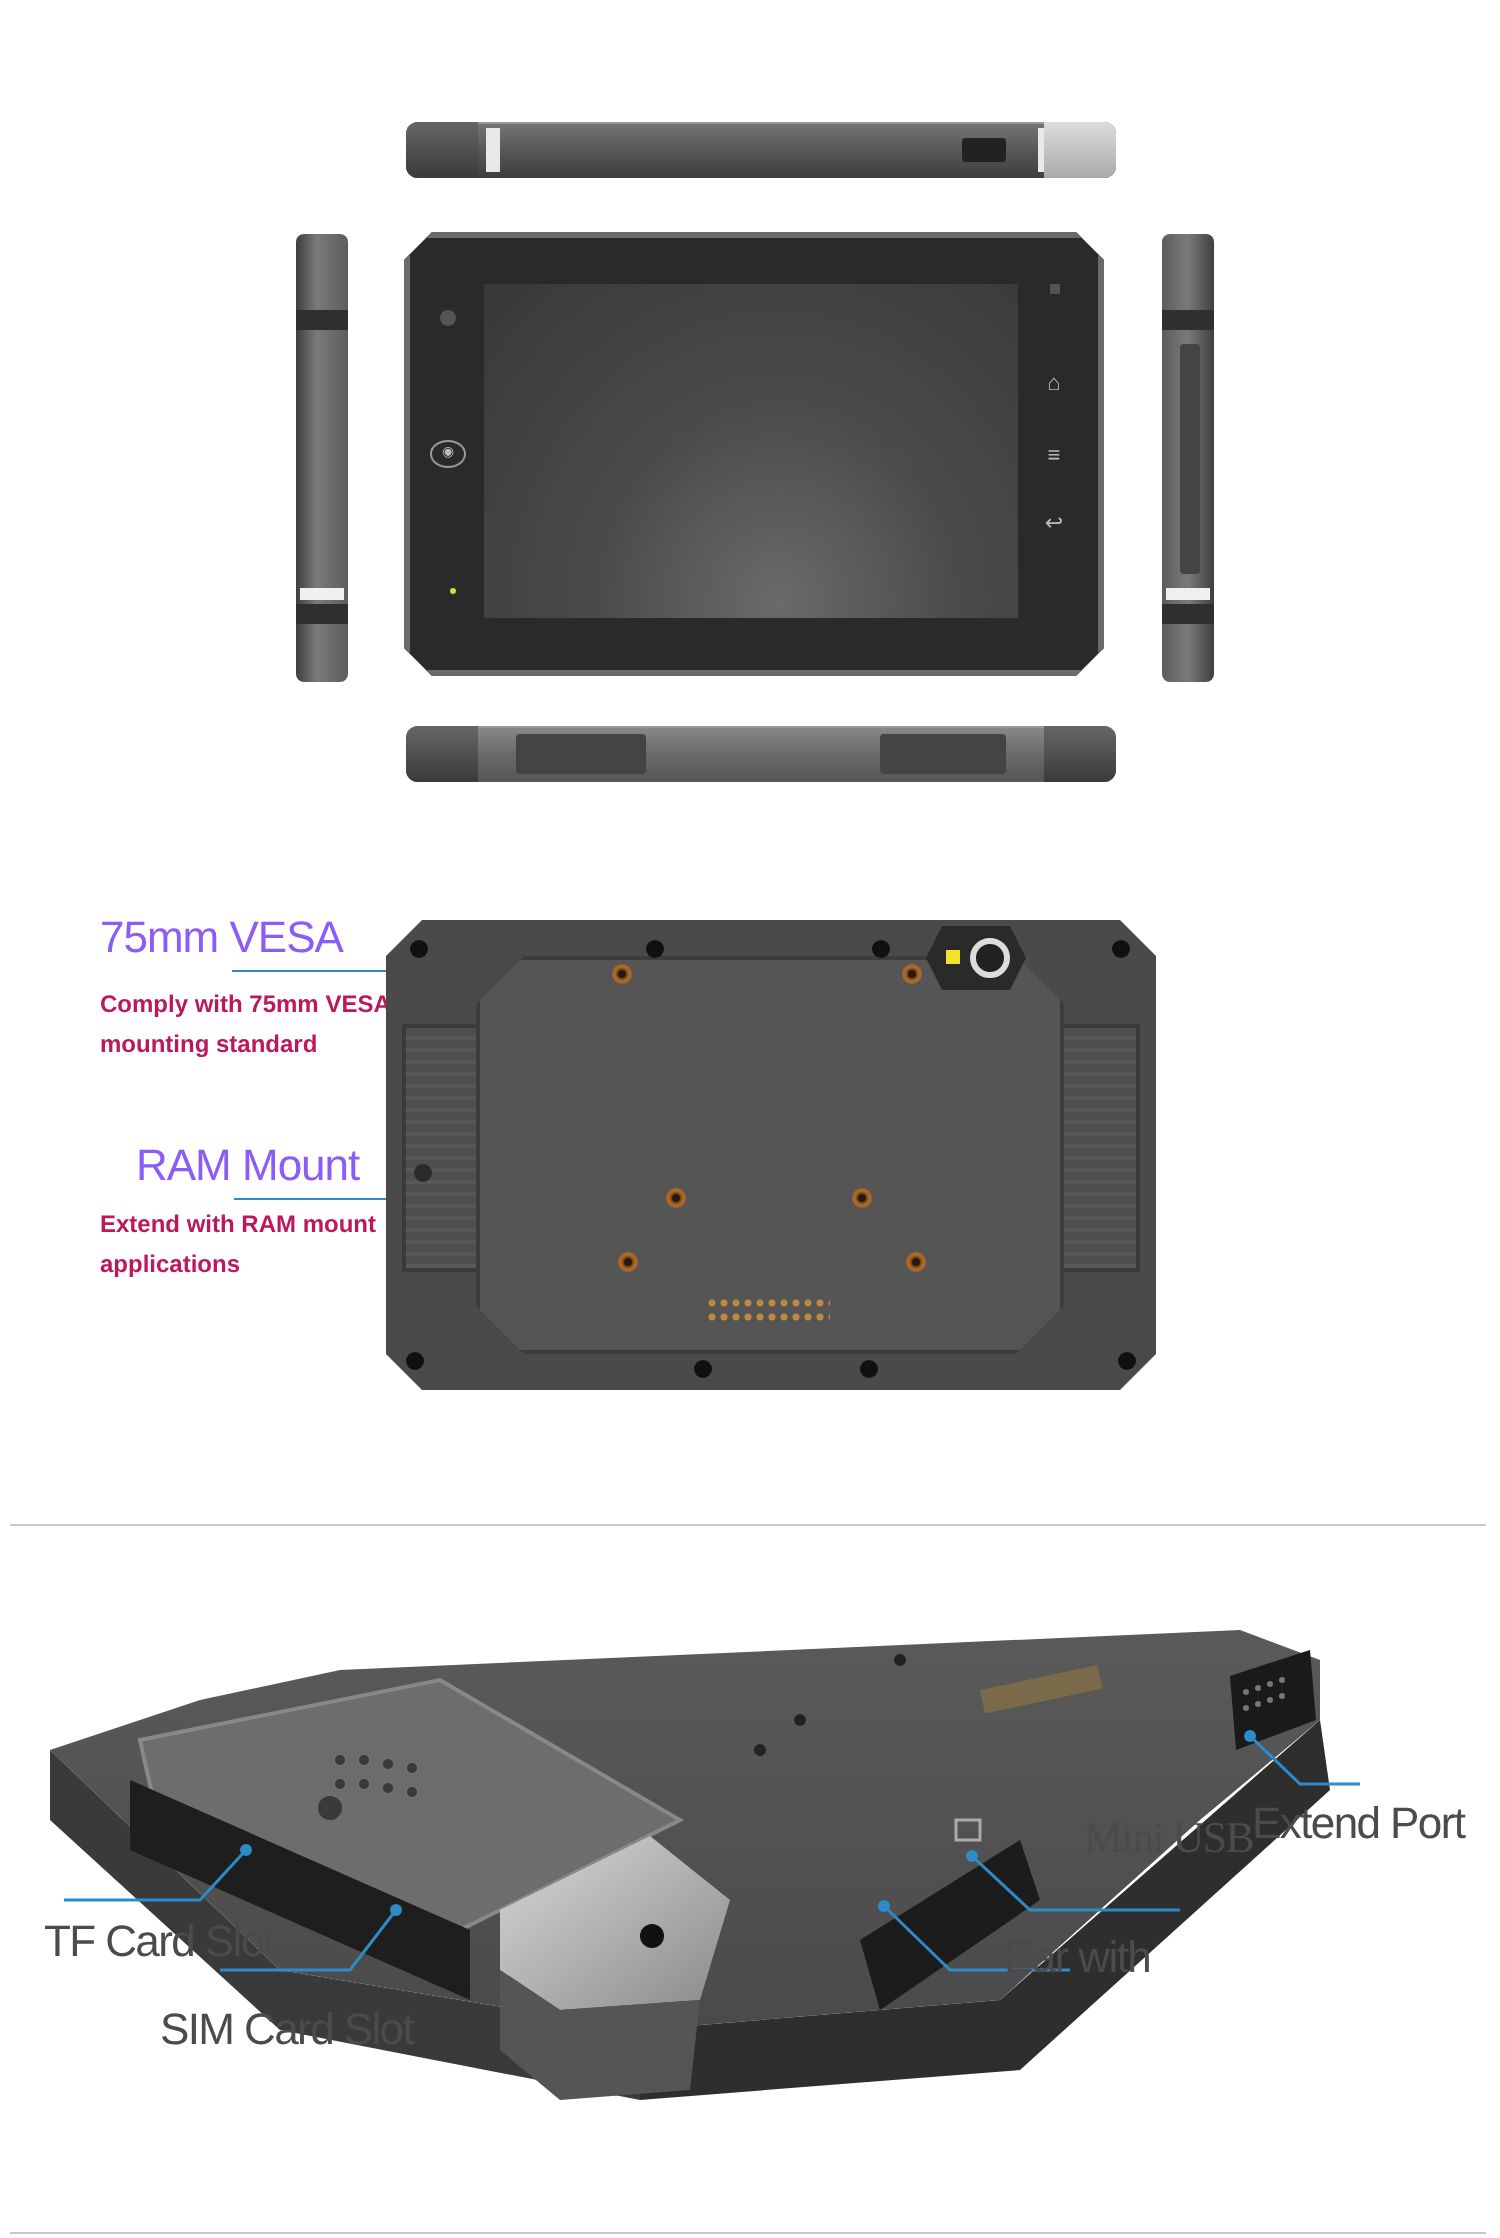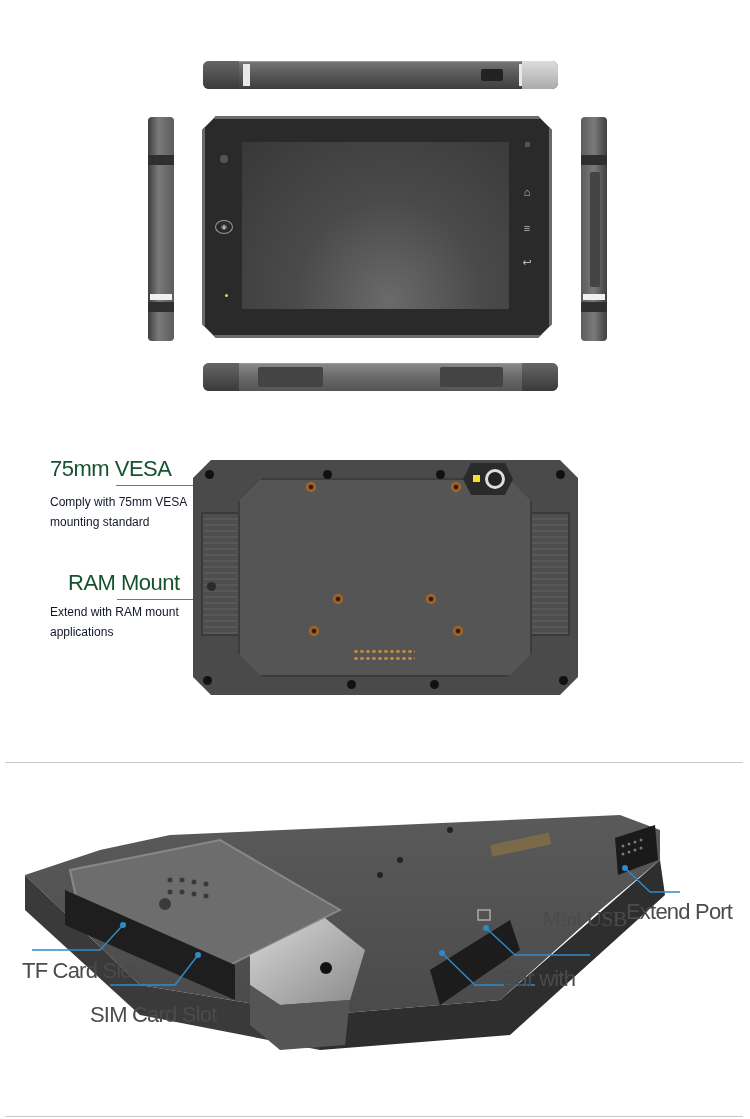--- a/index.html
+++ b/index.html
@@ -20,22 +20,22 @@
         clip-path:polygon(18px 0,calc(100% - 18px) 0,100% 18px,100% calc(100% - 18px),calc(100% - 18px) 100%,18px 100%,0 calc(100% - 18px),0 18px);}
   .plate{position:absolute;left:45px;top:18px;width:290px;height:195px;background:#555;border:2px solid #3c3c3c;
         clip-path:polygon(24px 0,calc(100% - 24px) 0,100% 24px,100% calc(100% - 24px),calc(100% - 24px) 100%,24px 100%,0 calc(100% - 24px),0 24px);}
   .grip{position:absolute;top:52px;width:62px;height:120px;background:repeating-linear-gradient(#4e4e4e 0 4px,#585858 4px 6px);border:2px solid #3a3a3a;}
   .screw{position:absolute;width:9px;height:9px;border-radius:50%;background:#111;}
   .brass{position:absolute;width:10px;height:10px;border-radius:50%;background:#7a4a1e;box-shadow:inset 0 0 0 2px #a7682c;}
   .brass::after{content:"";position:absolute;left:3px;top:3px;width:4px;height:4px;border-radius:50%;background:#2a1a0a;}
   .pogo{position:absolute;left:160px;top:188px;width:62px;height:14px;background:radial-gradient(circle,#c0873e 1.5px,transparent 2px) 0 0/6px 7px;}
   .cam{position:absolute;left:270px;top:3px;width:50px;height:32px;background:#2a2a2a;
        clip-path:polygon(8px 0,calc(100% - 8px) 0,100% 50%,calc(100% - 8px) 100%,8px 100%,0 50%);}
-  .lbl-title{position:absolute;font-size:22px;color:#14532d;letter-spacing:-0.5px;text-align:center;}
-  .lbl-desc{position:absolute;font-size:12px;color:#0f172a;line-height:20px;}
+  .lbl-title{position:absolute;font-size:22px;color:#8b5cf6;letter-spacing:-0.5px;text-align:center;}
+  .lbl-desc{position:absolute;font-size:12px;color:#be185d;line-height:20px;font-weight:bold;}
   .lead{position:absolute;height:1px;background:#2f8ac8;}
   .callout{position:absolute;font-size:22px;color:#4b4b4b;letter-spacing:-0.8px;}
   .hr{position:absolute;left:5px;width:738px;height:1px;background:#c8c8c8;}
   .persp{position:absolute;left:20px;top:800px;width:660px;height:265px;}
 </style>
 </head>
 <body>
 
 <div class="edge" style="left:203px;top:61px;width:355px;height:28px;">
   <div class="cap" style="left:0;border-radius:6px 0 0 6px;"></div>
@@ -187,15 +187,15 @@
       <circle cx="422" cy="153" r="3"></circle>
       <circle cx="103" cy="125" r="3"></circle>
       <circle cx="178" cy="155" r="3"></circle>
     </g>
 </svg>
 
 <div class="callout" style="left:626px;top:899px;">Extend Port</div>
 <div class="callout" style="left:542px;top:906px;font-family:Liberation Serif, serif;">Mini USB</div>
 <div class="callout" style="left:502px;top:966px;">Ear with</div>
 <div class="callout" style="left:22px;top:958px;">TF Card Slot</div>
-<div class="callout" style="left:90px;top:1002px;text-align:center;">SIM Card Slot</div>
+<div class="callout" style="left:80px;top:1002px;text-align:center;">SIM Card Slot</div>
 
 <div class="hr" style="top:1116px;"></div>
 
 </body></html>

